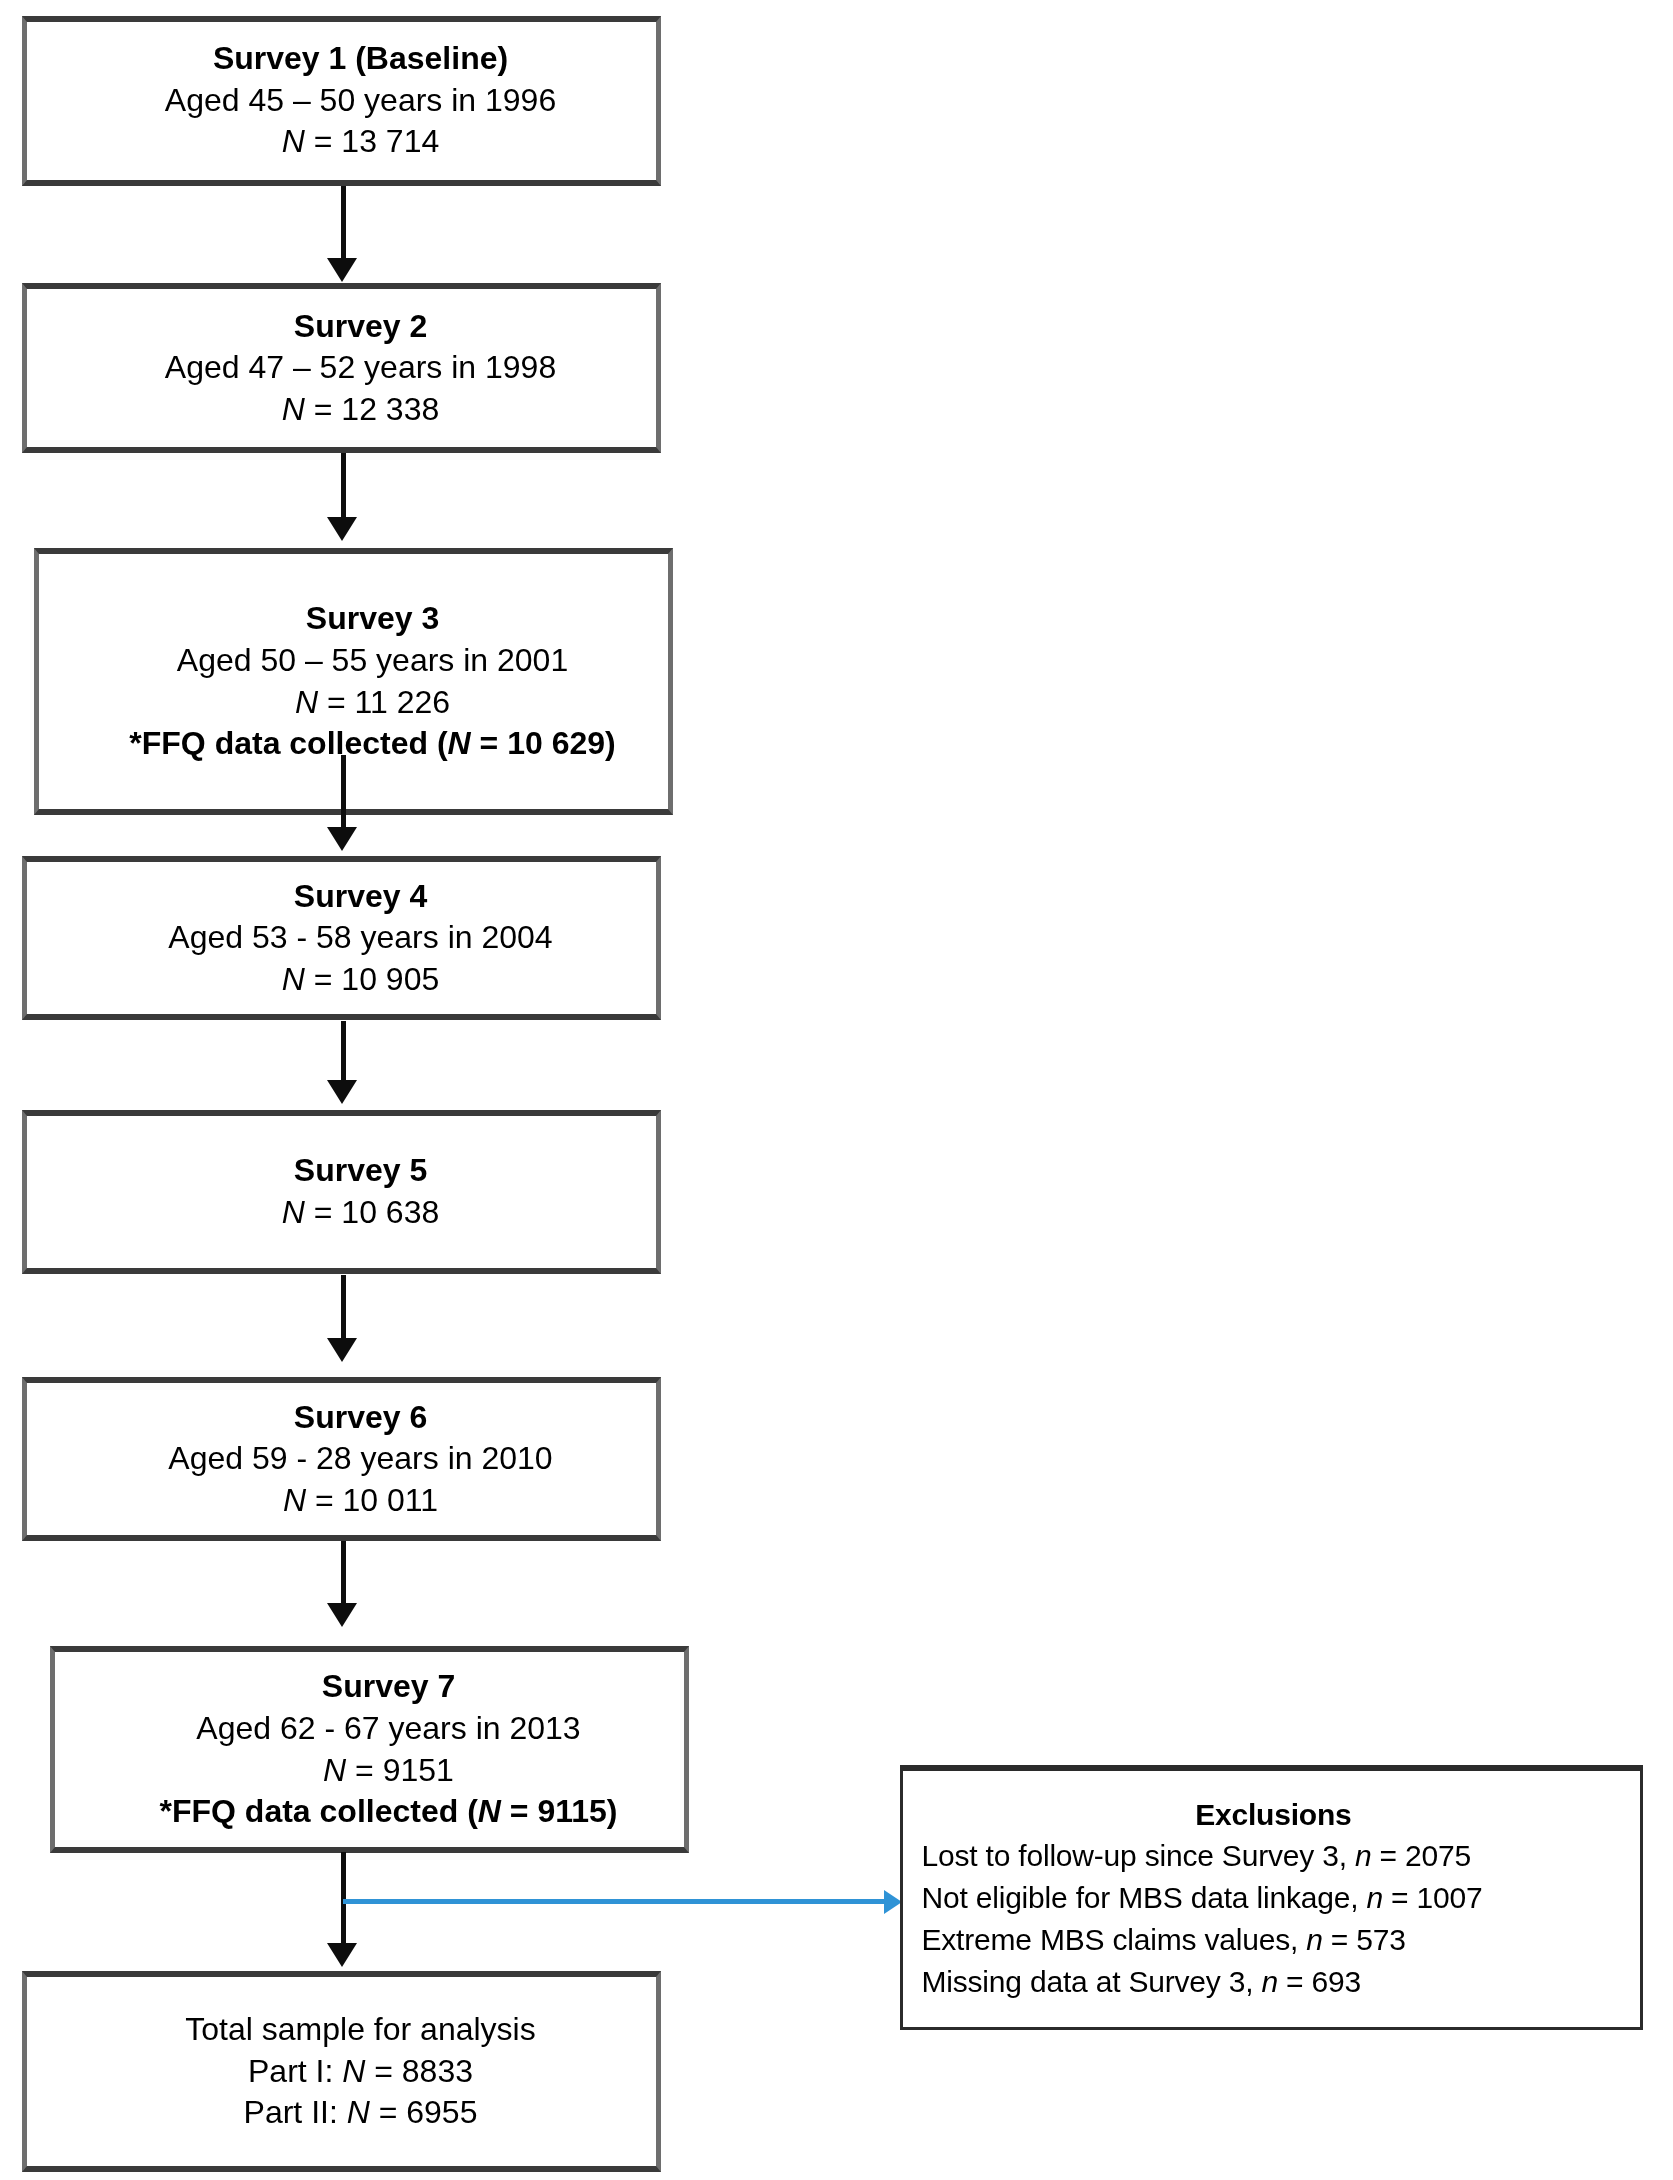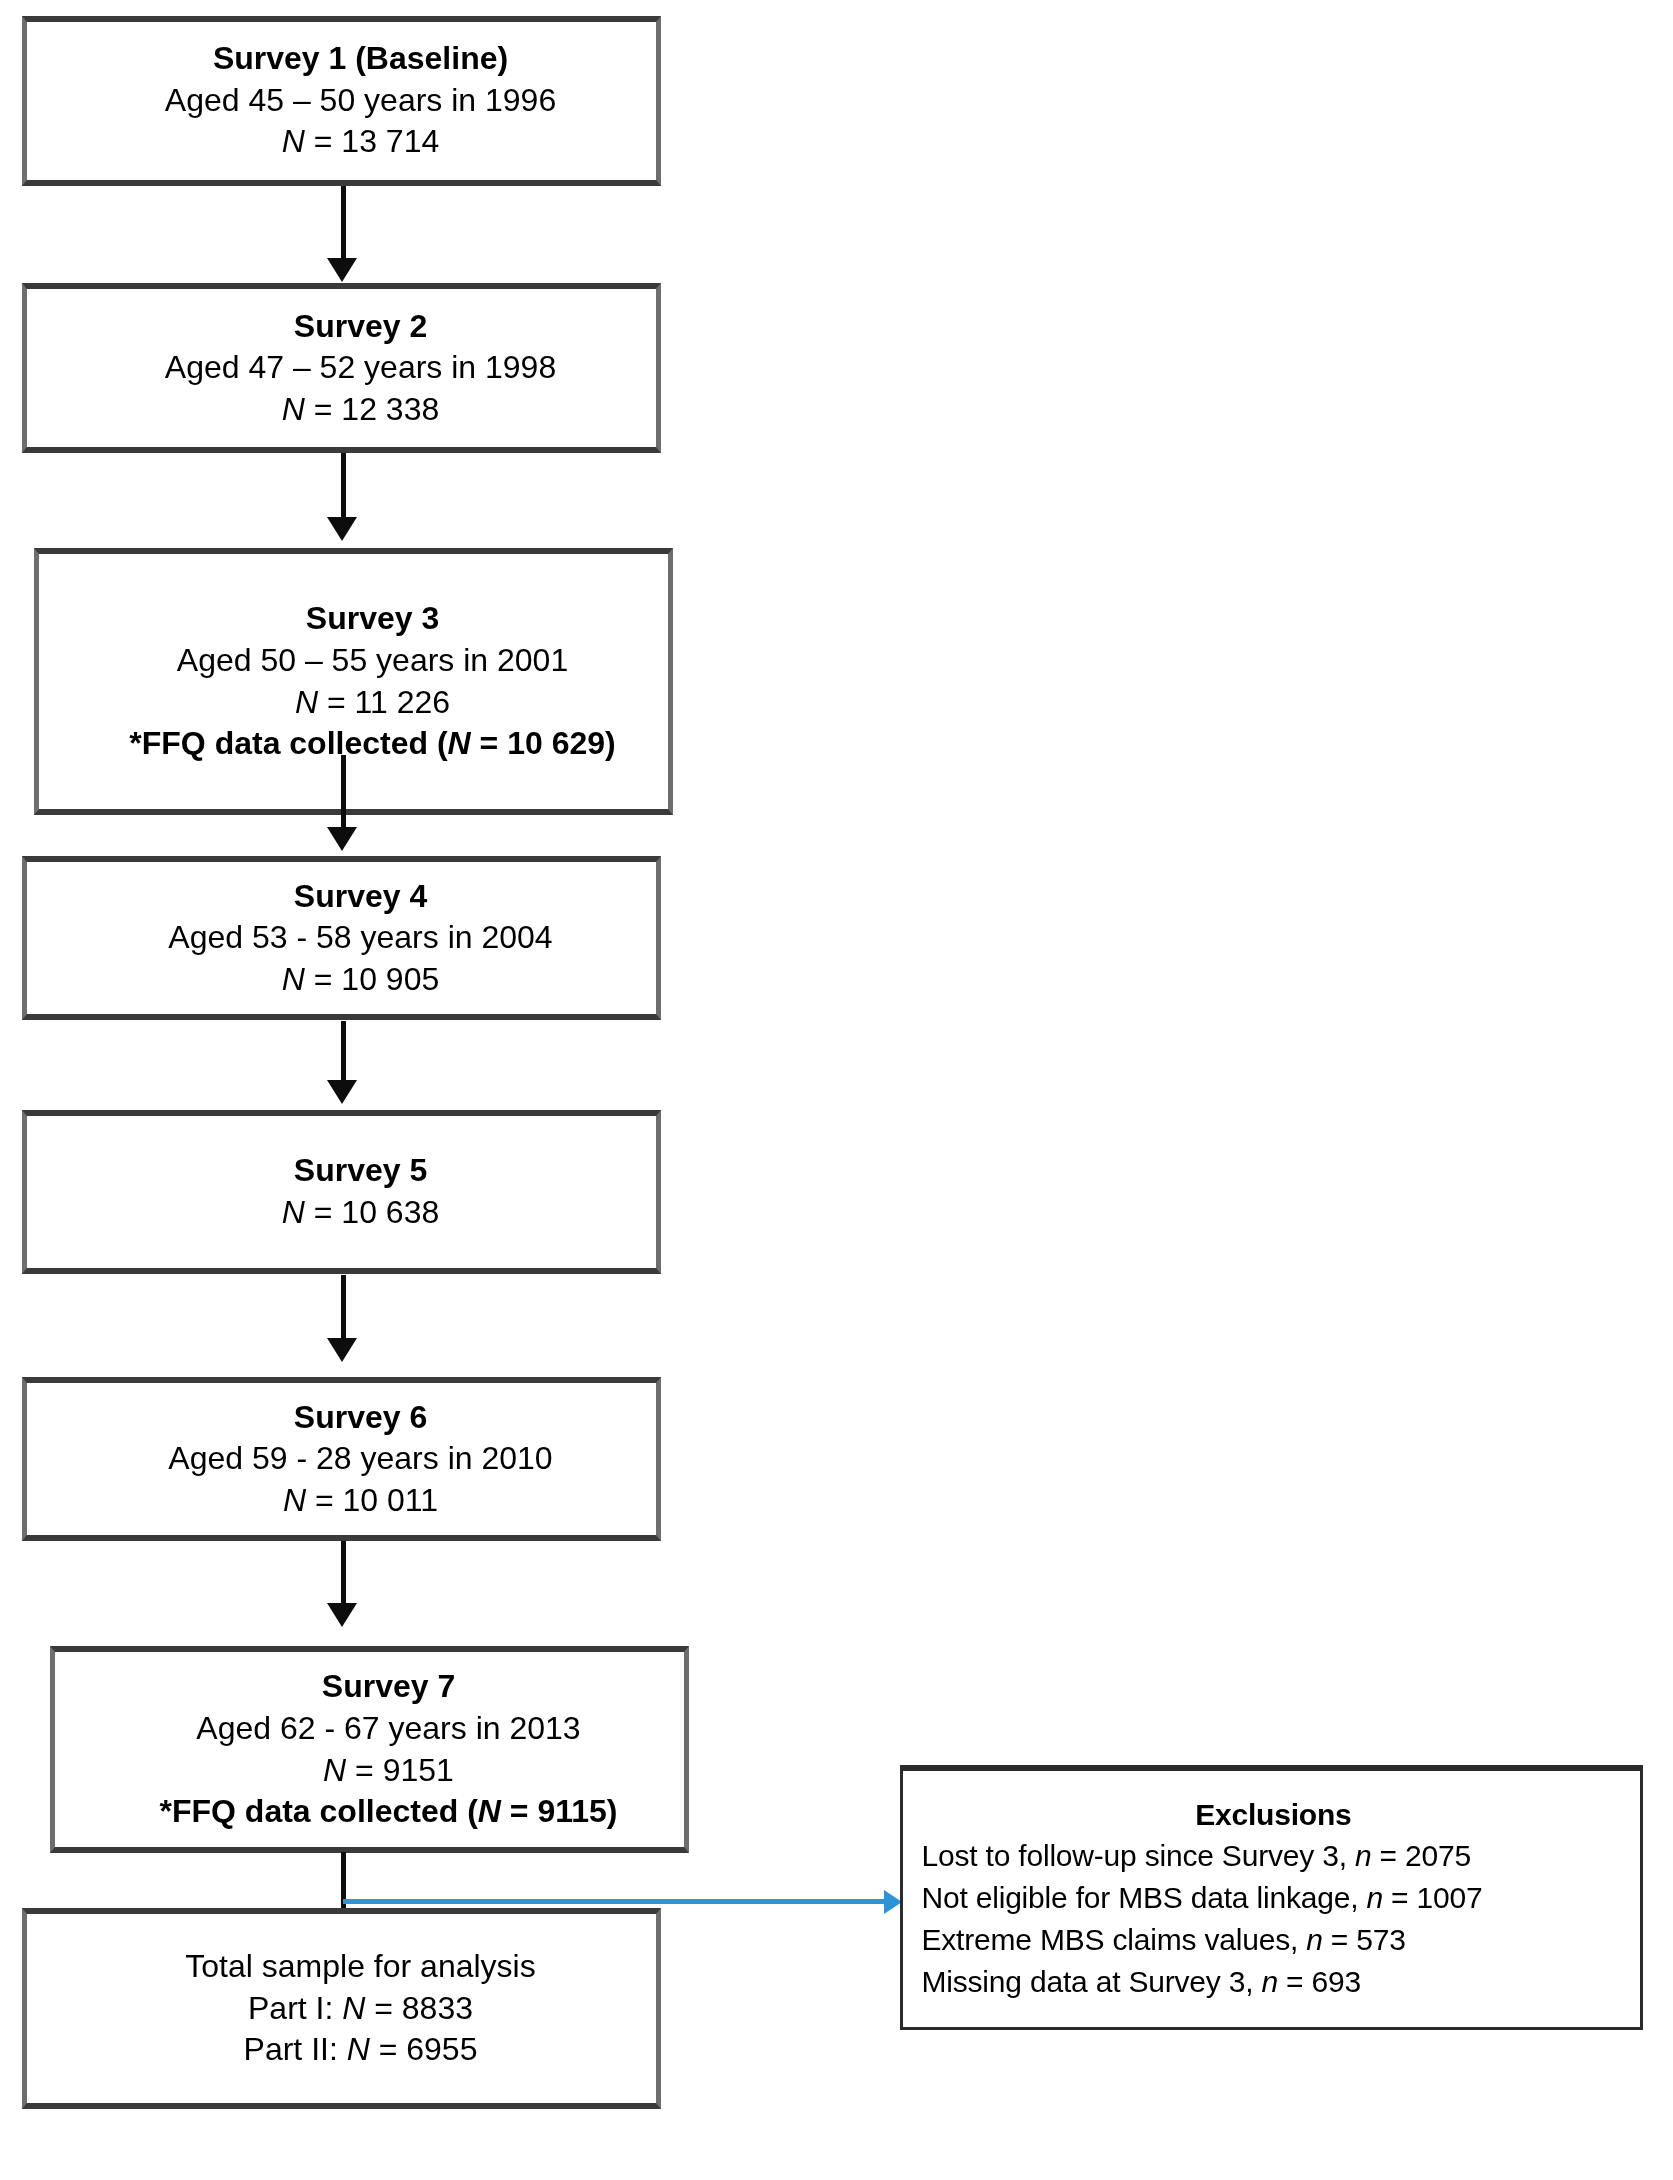--- a/index.html
+++ b/index.html
@@ -182,20 +182,20 @@
   <div class="harrow-blue" style="left:884px; top:1890px;"></div>
 
   <div class="excl-box" style="left:900px; top:1765px; width:743px; height:265px;">
     <div class="excl-title">Exclusions</div>
     <div class="excl-item">Lost to follow-up since Survey 3, <span class="v">n</span> = 2075</div>
     <div class="excl-item">Not eligible for MBS data linkage, <span class="v">n</span> = 1007</div>
     <div class="excl-item">Extreme MBS claims values, <span class="v">n</span> = 573</div>
     <div class="excl-item">Missing data at Survey 3, <span class="v">n</span> = 693</div>
   </div>
 
-  <div class="flow-box dark-bottom" style="left:22px; top:1908px; width:639px; height:201px;">
+  <div class="flow-box dark-bottom" style="left:22px; top:1971px; width:639px; height:201px;">
     <span class="line plain">Total sample for analysis</span>
     <span class="line plain">Part I: <span class="v">N</span> = 8833</span>
     <span class="line plain">Part II: <span class="v">N</span> = 6955</span>
   </div>
 
 </div>
 
 
 </body></html>

